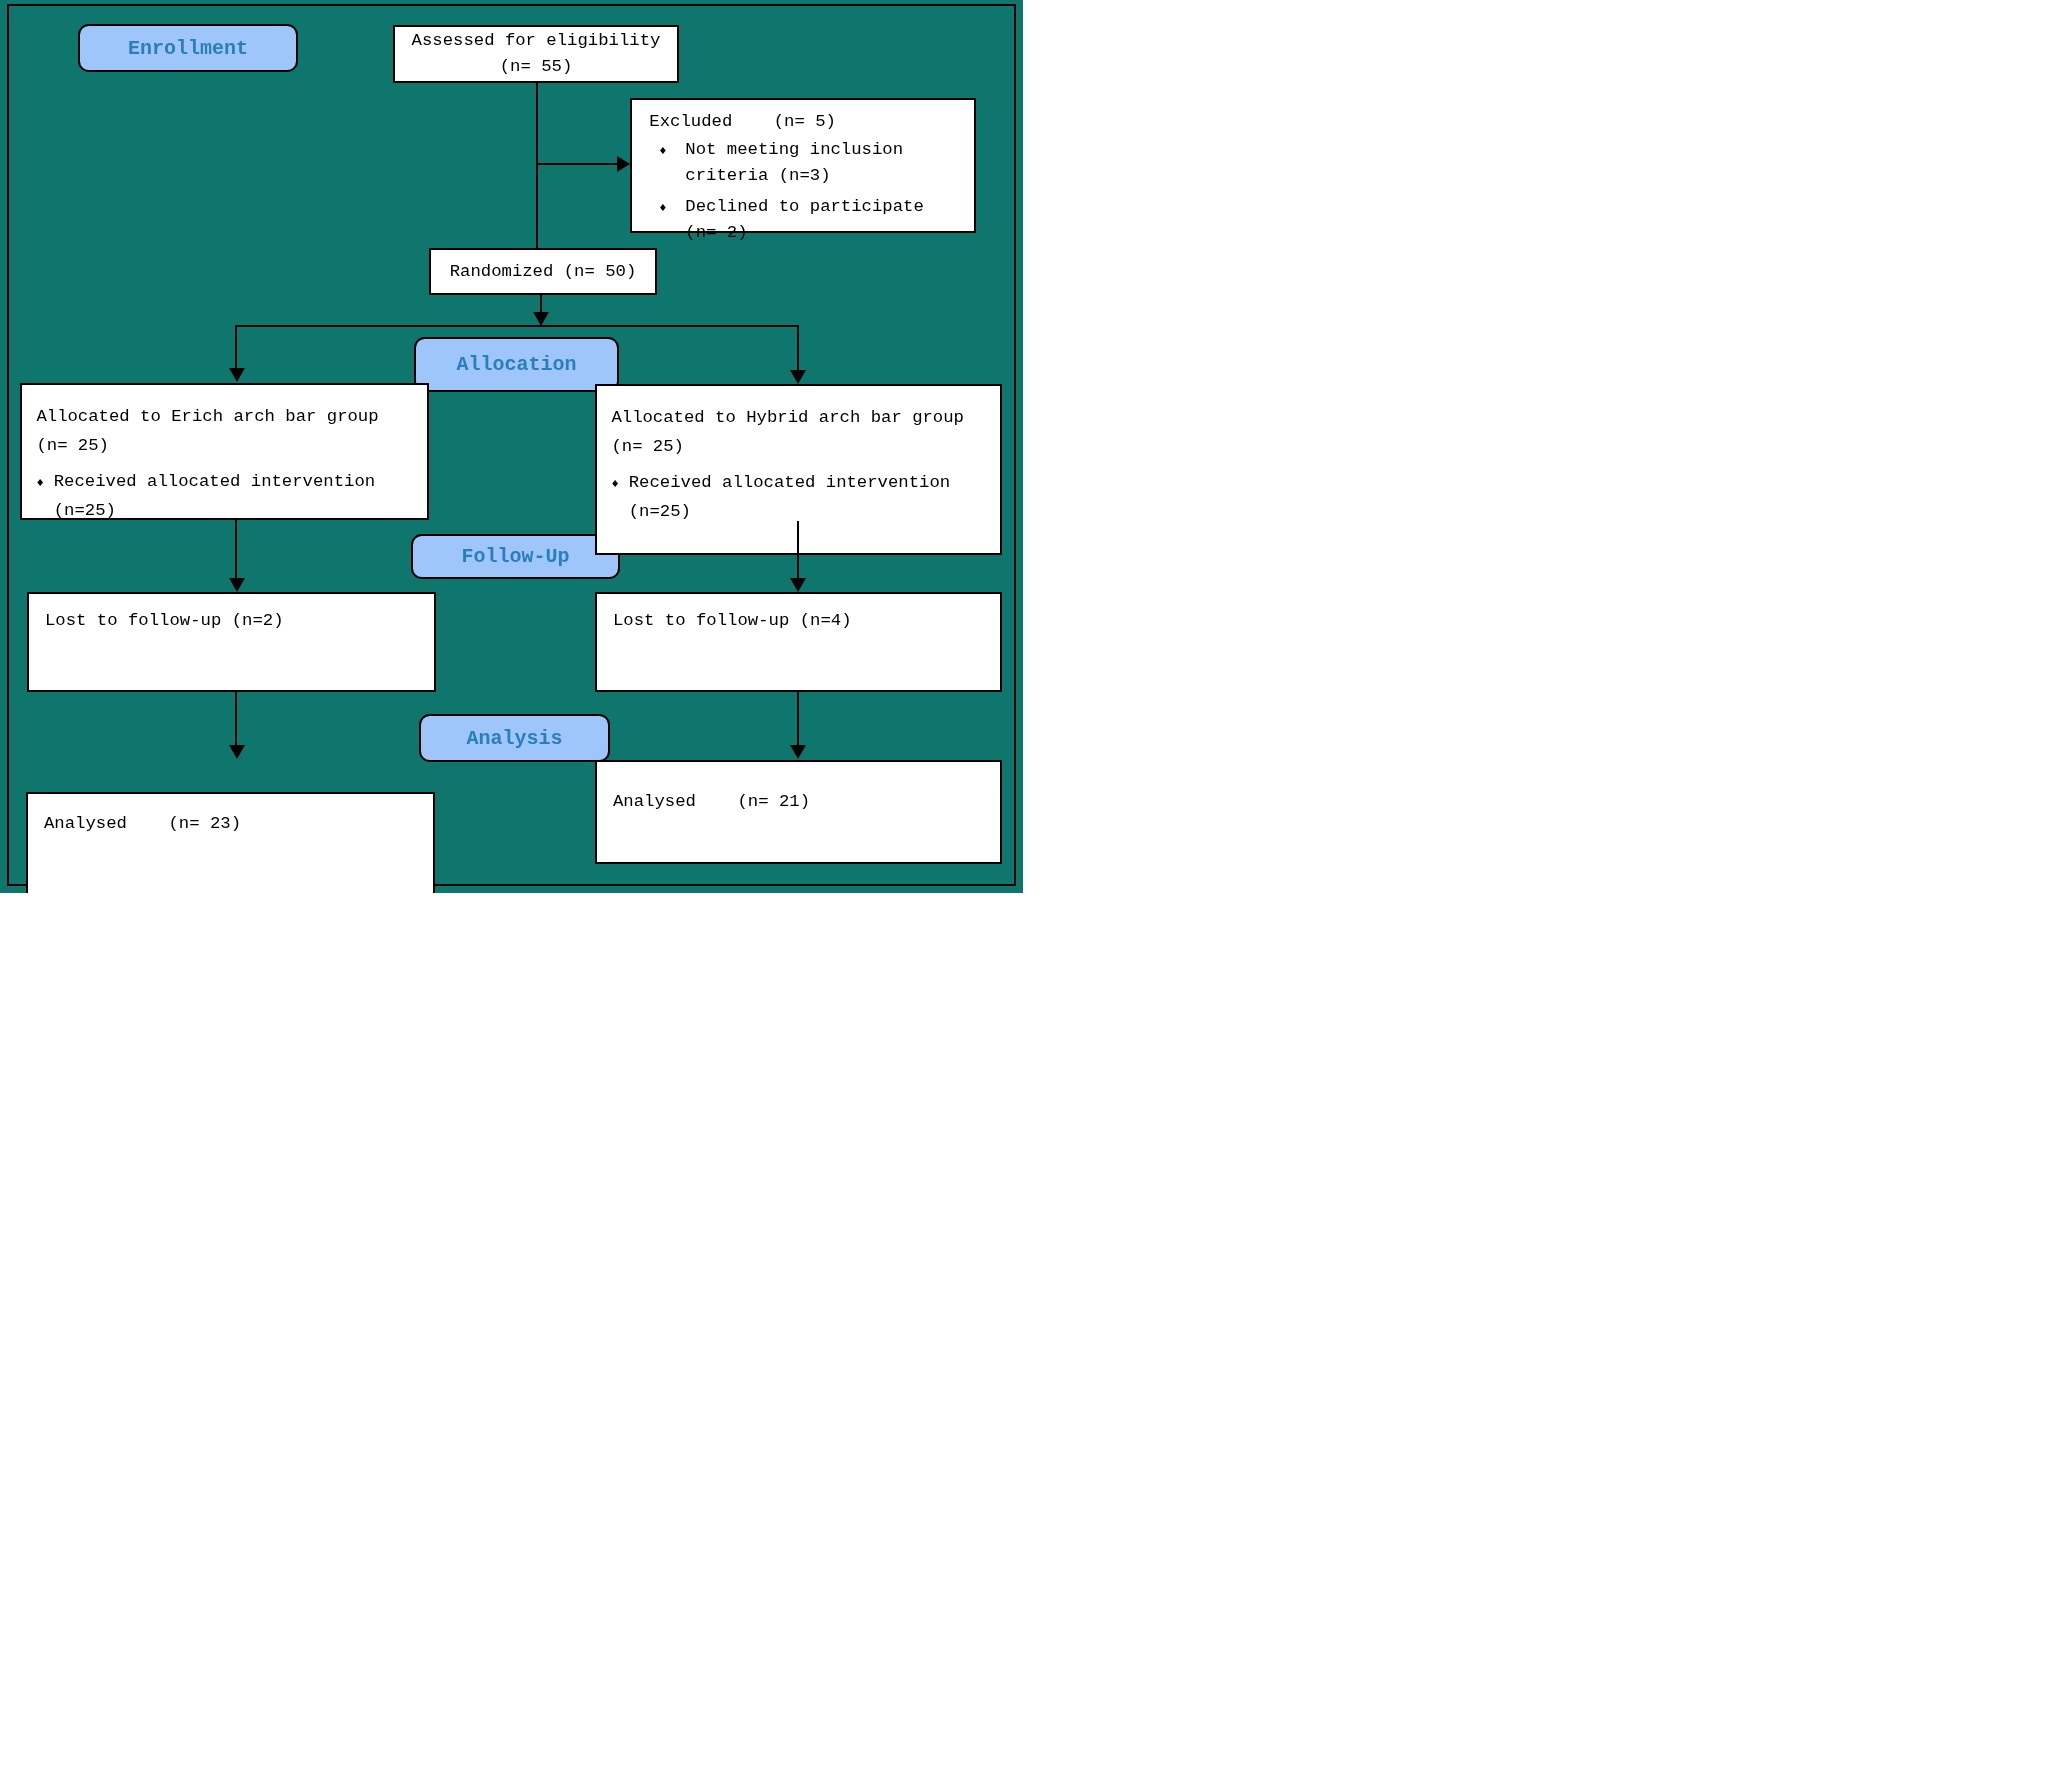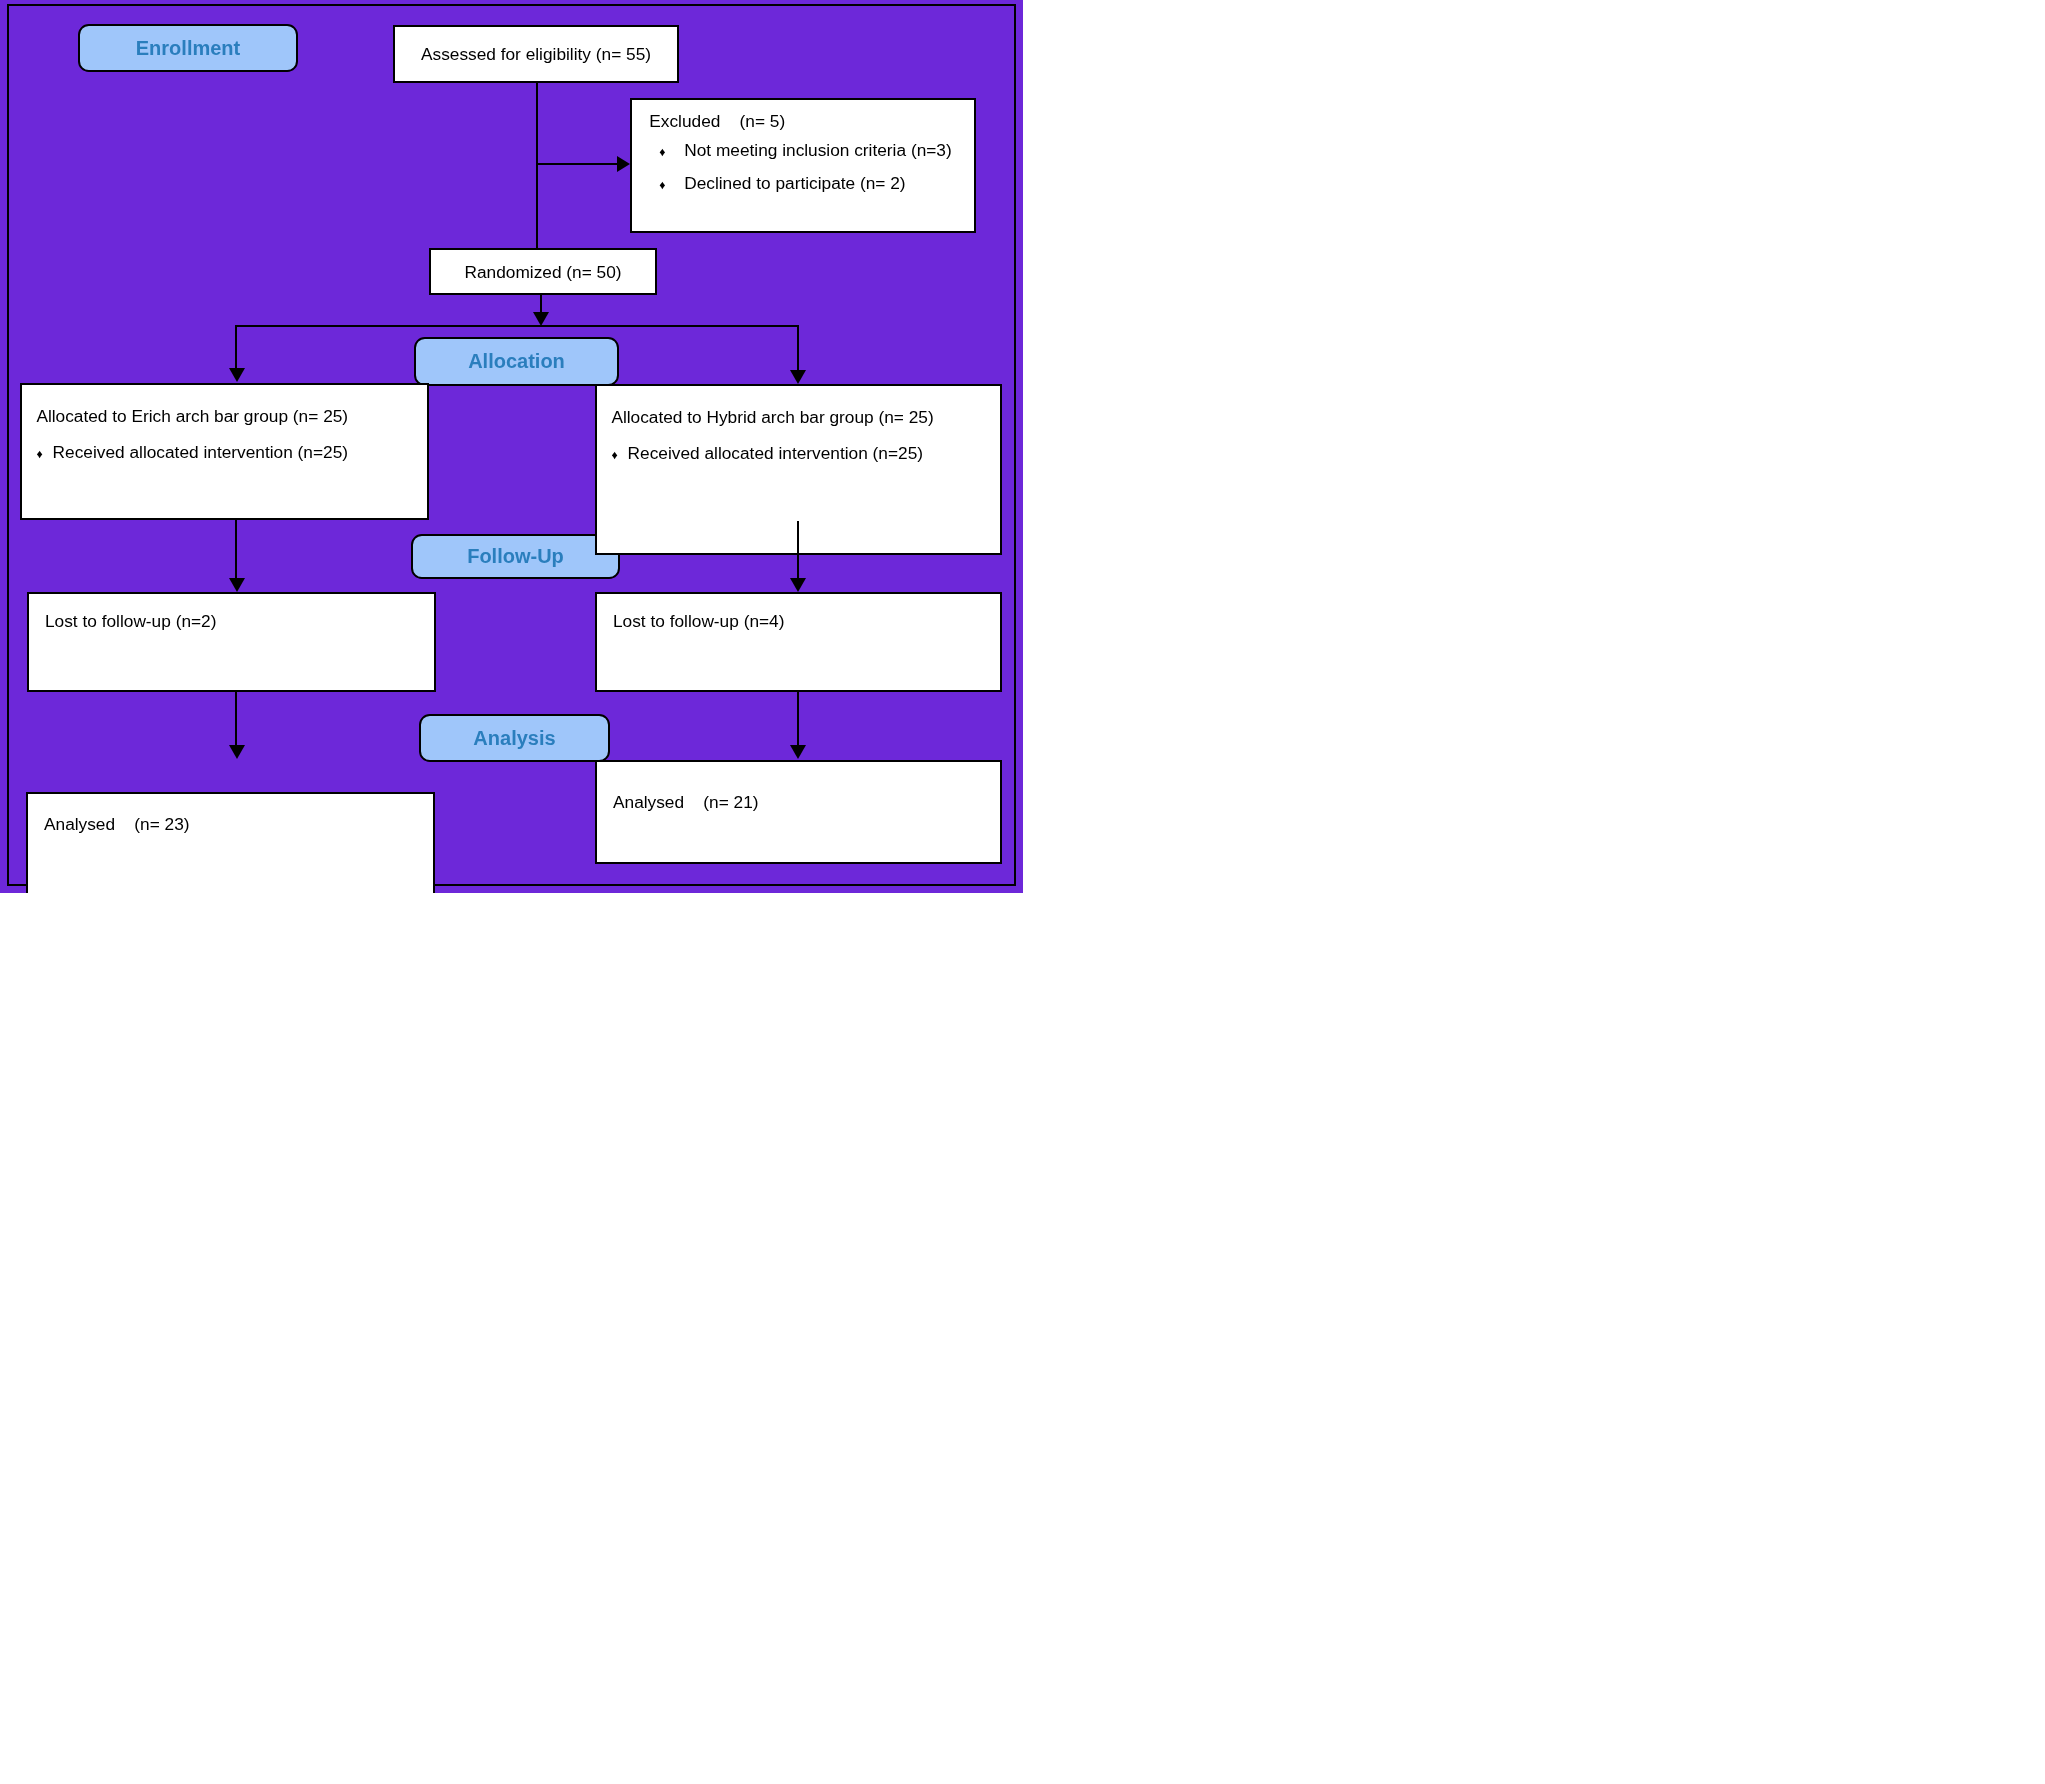--- a/index.html
+++ b/index.html
@@ -5,23 +5,23 @@
   html, body { margin: 0; padding: 0; background: #ffffff; }
   :root {
     --stage-fill: #9FC6FA;
     --stage-text: #2A7EBD;
     --line-color: #000000;
   }
   #canvas {
     position: relative;
     width: 1023px;
     height: 893px;
-    background: #6d28d9;
+    background: #0f766e;
     color: #000000;
-    font-family: Liberation Sans, sans-serif;
+    font-family: Liberation Mono, monospace;
     overflow: hidden;
   }
   .frame {
     position: absolute;
     left: 7.2px; top: 4.3px;
     width: 1009px; height: 882px;
     border: 2.9px solid var(--line-color);
     box-sizing: border-box;
   }
   .node {
@@ -69,21 +69,21 @@
   .diamond { font-size: 12.2px; flex: 0 0 auto; }
 
   
   #enrollment { left: 78px; top: 24px;  width: 220px; height: 48px; }
   #assessed   { left: 393px; top: 25px;  width: 286px; height: 58px; }
   #excluded   { left: 630px; top: 98px; width: 346px; height: 135px; padding: 10px 17.3px; }
   #excluded .node-title { line-height: 23px; }
   #excluded .bullet-row { margin-top: 4.3px; padding-left: 10px; line-height: 26px; }
   #excluded .bullet-row .diamond { margin-right: 18.7px; }
   #randomized { left: 429px; top: 248px; width: 228px; height: 47px; }
-  #allocation { left: 414px; top: 337px; width: 205px; height: 49px; }
+  #allocation { left: 414px; top: 337px; width: 205px; height: 55px; }
   .group-box  { padding: 17.3px 14.4px; }
   .group-box .node-title { line-height: 29px; }
   .group-box .bullet-row { margin-top: 7.2px; line-height: 29px; }
   .group-box .bullet-row .diamond { margin-right: 10px; }
   #alloc-left  { left: 20px;  top: 383px; width: 409px; height: 137px; }
   #alloc-right { left: 595px; top: 384px; width: 407px; height: 171px; }
   #followup    { left: 411px; top: 534px; width: 209px; height: 45px; }
   .single-line { padding: 14.4px 16px; }
   #lost-left   { left: 27px;  top: 592px; width: 409px; height: 100px; }
   #lost-right  { left: 595px; top: 592px; width: 407px; height: 100px; }

